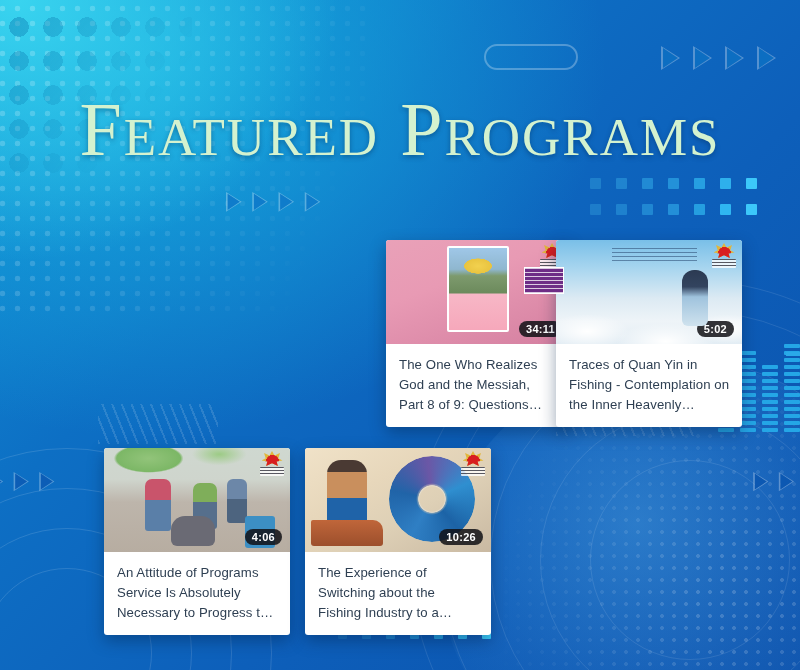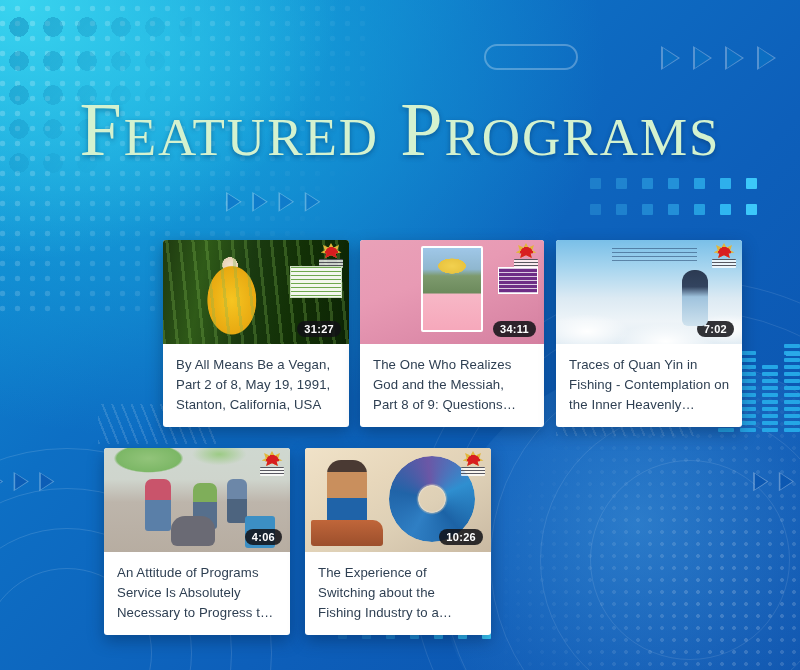--- a/index.html
+++ b/index.html
@@ -449,35 +449,22 @@
         <u></u>
         <u></u>
       </span>
   </div>
   <div class="deco eq-line"></div>
 
   <h1 class="title">
     <span>Featured Programs</span>
   </h1>
 
-  <div class="card" style="left:163px; top:240px; width:186px;">
-    <div class="thumb">
-      <div class="art art-1">
-          <span class="board"></span>
-        </div>
-      <div class="logo-wm">
-          <span class="mark"></span>
-          <span class="plate"></span>
-        </div>
-      <div class="dur">31:27</div>
-    </div>
-    <div class="cap-txt">By All Means Be a Vegan, Part 2 of 8, May 19, 1991, Stanton, California, USA</div>
-  </div>
-
-  <div class="card" style="left:360px; top:240px; width:184px;">
+
+  <div class="card" style="left:386px; top:240px; width:184px;">
     <div class="thumb">
       <div class="art art-2">
           <span class="inner"></span>
           <span class="badge"></span>
         </div>
       <div class="logo-wm">
           <span class="mark"></span>
           <span class="plate"></span>
         </div>
       <div class="dur">34:11</div>
@@ -488,21 +475,21 @@
   <div class="card" style="left:556px; top:240px; width:186px;">
     <div class="thumb">
       <div class="art art-3">
           <span class="hdr"></span>
           <span class="figure"></span>
         </div>
       <div class="logo-wm">
           <span class="mark"></span>
           <span class="plate"></span>
         </div>
-      <div class="dur">7:02</div>
+      <div class="dur">5:02</div>
     </div>
     <div class="cap-txt">Traces of Quan Yin in Fishing - Contemplation on the Inner Heavenly…</div>
   </div>
 
   <div class="card" style="left:104px; top:448px; width:186px;">
     <div class="thumb">
       <div class="art art-4">
         <span class="p1"></span>
           <span class="p2"></span>
           <span class="p3"></span>

